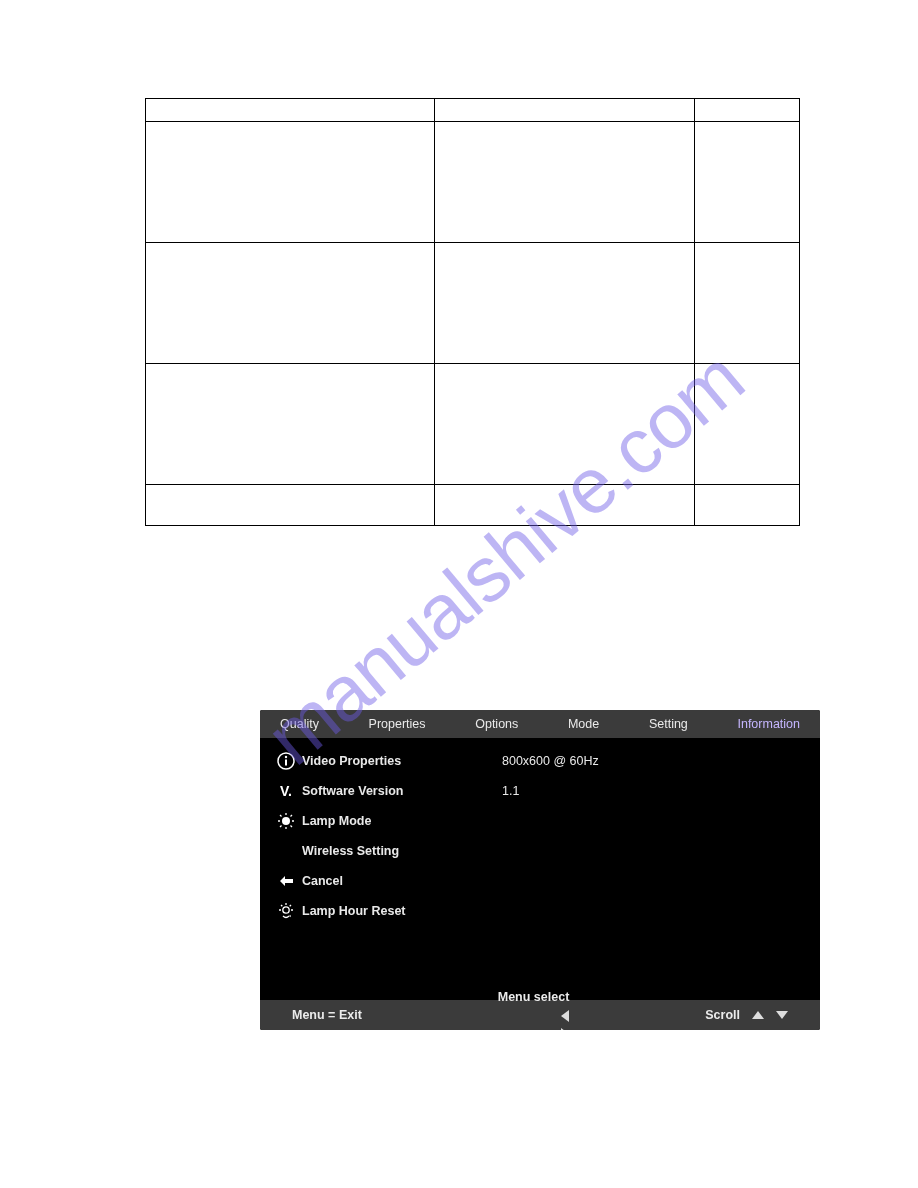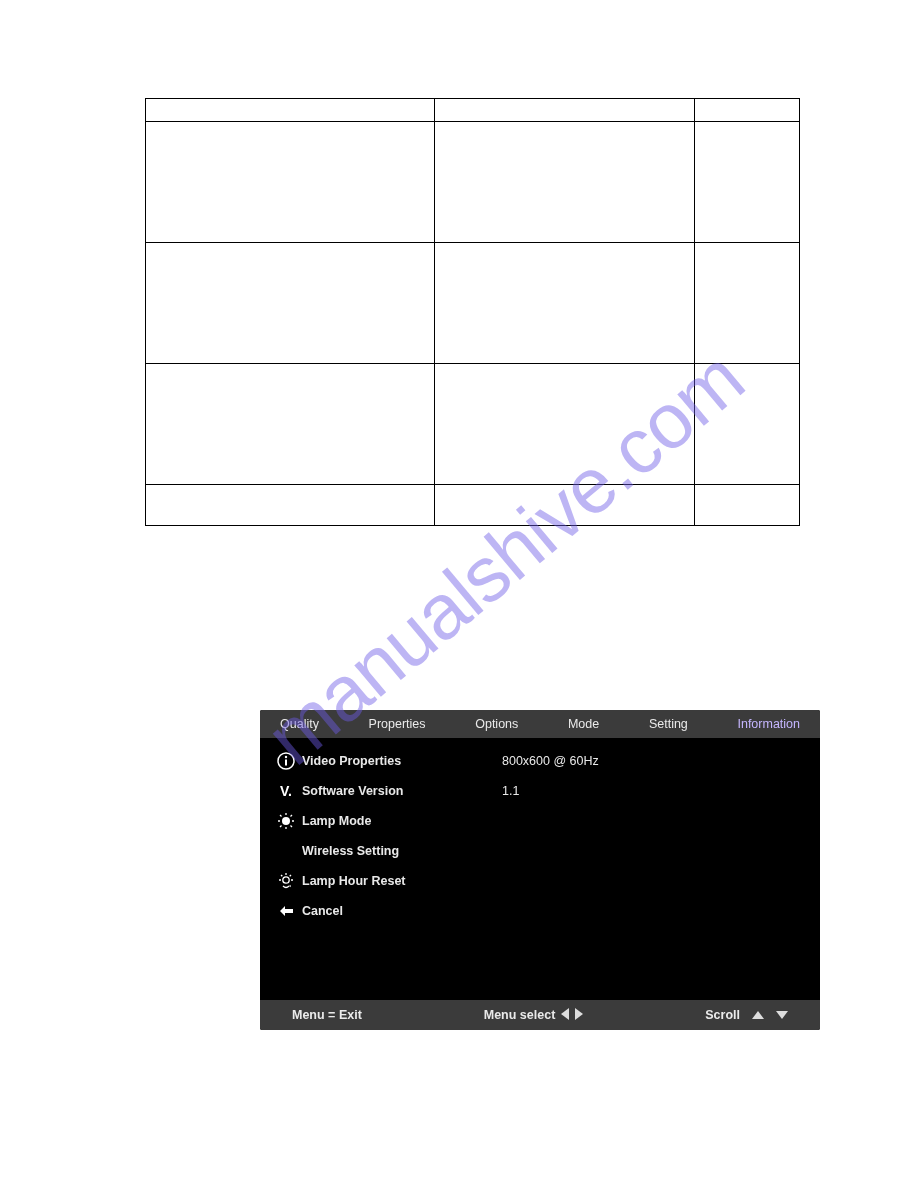--- a/index.html
+++ b/index.html
@@ -104,22 +104,23 @@
     display: flex;
     align-items: center;
     justify-content: space-between;
     padding: 0 32px;
     font-weight: bold;
     font-size: 12.5px;
     color: #eaeaea;
   }
   .osd-footer-center {
     display: flex;
-    align-items: flex-start;
+    align-items: flex-end;
     gap: 6px;
+    flex-direction: column;
   }
   .tri-left {
     width: 0; height: 0;
     border-top: 6px solid transparent;
     border-bottom: 6px solid transparent;
     border-right: 8px solid #ddd;
   }
   .tri-right {
     width: 0; height: 0;
     border-top: 6px solid transparent;
@@ -238,42 +239,42 @@
 
       <div class="osd-row">
         <span class="osd-icon"></span>
         <span class="osd-label">Wireless Setting</span>
         <span class="osd-val"></span>
       </div>
 
       <div class="osd-row">
         <span class="osd-icon">
           <svg width="18" height="18" viewBox="0 0 18 18">
+              <path d="M3 9 L8 4 L8 7 L16 7 L16 11 L8 11 L8 14 Z" fill="#fff"></path>
+            </svg>
+        </span>
+        <span class="osd-label">Cancel</span>
+      </div>
+
+      <div class="osd-row">
+        <span class="osd-icon">
+          <svg width="18" height="18" viewBox="0 0 18 18">
               <circle cx="9" cy="8" r="3.2" fill="none" stroke="#fff" stroke-width="1.3"></circle>
               <g stroke="#fff" stroke-width="1.3">
                 <line x1="9" y1="1" x2="9" y2="3"></line>
                 <line x1="2" y1="8" x2="4" y2="8"></line>
                 <line x1="14" y1="8" x2="16" y2="8"></line>
                 <line x1="4" y1="3" x2="5.3" y2="4.3"></line>
                 <line x1="12.7" y1="4.3" x2="14" y2="3"></line>
               </g>
               <path d="M6 14 Q9 17 12 14" fill="none" stroke="#fff" stroke-width="1.3"></path>
               <polygon points="12,14 13.5,12.8 13.8,15.2" fill="#fff"></polygon>
             </svg>
         </span>
         <span class="osd-label">Lamp Hour Reset</span>
-      </div>
-
-      <div class="osd-row">
-        <span class="osd-icon">
-          <svg width="18" height="18" viewBox="0 0 18 18">
-              <path d="M3 9 L8 4 L8 7 L16 7 L16 11 L8 11 L8 14 Z" fill="#fff"></path>
-            </svg>
-        </span>
-        <span class="osd-label">Cancel</span>
       </div>
 
     </div>
 
     <div class="osd-footer">
       <span>Menu = Exit</span>
       <span class="osd-footer-center">
         <span>Menu select</span>
         <span class="tri-left"></span>
         <span class="tri-right"></span>

